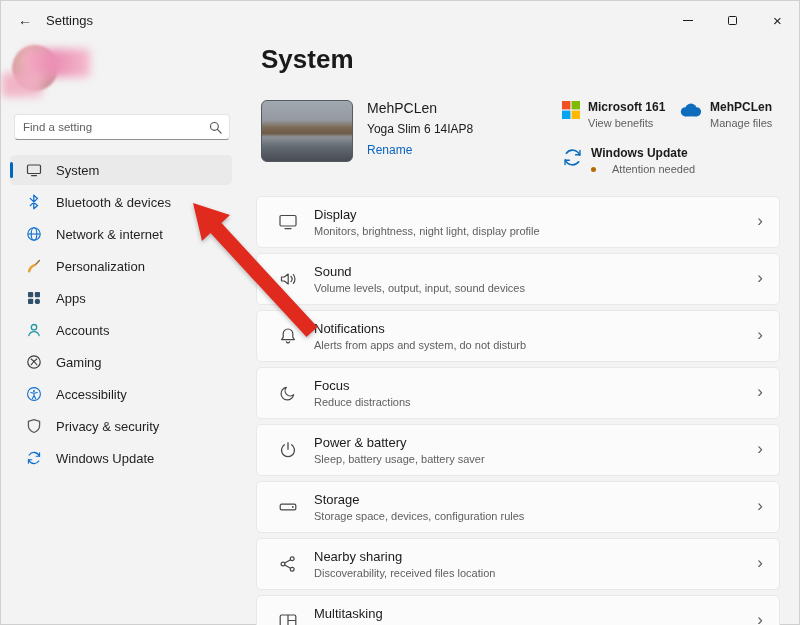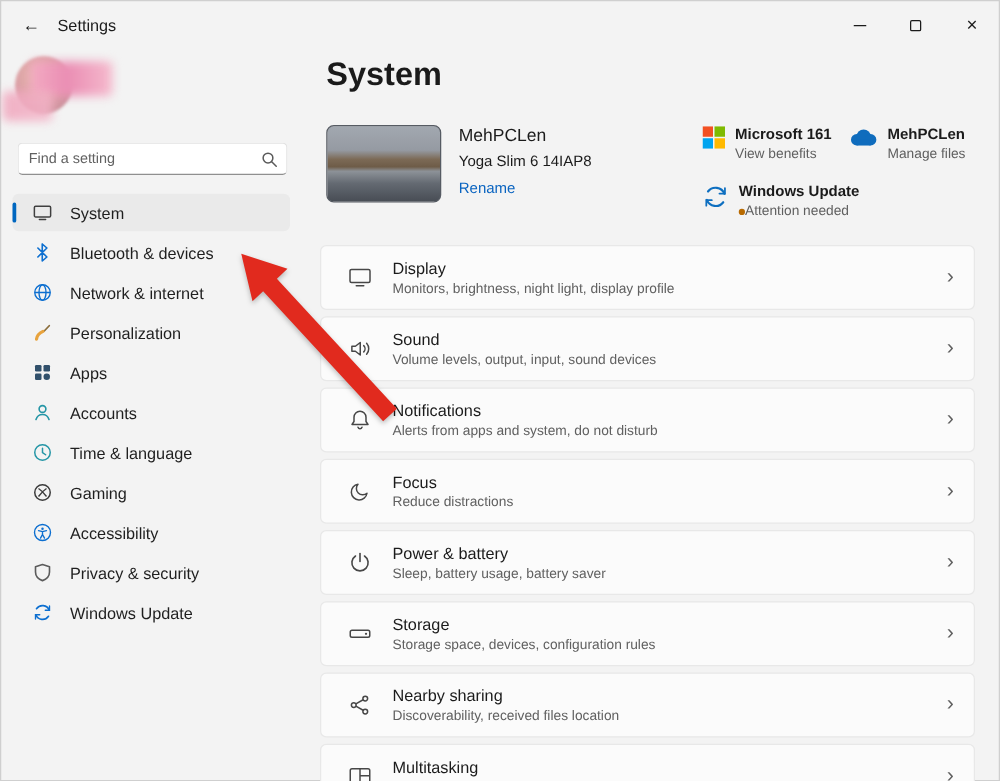--- a/index.html
+++ b/index.html
@@ -51,21 +51,21 @@
   .devmodel { font-size:12px; color:#1b1b1b; margin-top:6px; }
   .rename { display:inline-block; font-size:12px; color:#0a64c0; margin-top:7px; cursor:pointer; text-decoration:none; }
 
   .statusgrid { position:absolute; right:0; top:0; width:218px; height:70px; }
   .stat { position:absolute; display:flex; gap:8px; align-items:flex-start; cursor:pointer; }
   .stat-m365 { left:0; top:2px; }
   .stat-onedrive { left:116px; top:2px; }
   .stat-update { left:0; top:48px; }
   .st { font-size:12px; font-weight:700; color:#1b1b1b; white-space:nowrap; }
   .ss { font-size:11px; color:#5f5f5f; margin-top:3px; white-space:nowrap; }
-  .ss-dot { display:flex; align-items:center; gap:0; }
+  .ss-dot { display:flex; align-items:center; gap:16px; }
   .dot { width:5px; height:5px; border-radius:50%; background:#b86a00; flex:0 0 5px; }
   .sicon { line-height:0; margin-top:1px; }
 
   .cards { position:absolute; left:11px; top:156px; width:524px; }
   .card { position:relative; height:52px; margin-bottom:5px; background:#fbfbfb; border:1px solid #e8e8e8;
           border-radius:5px; display:flex; align-items:center; cursor:pointer; }
   .cicon { width:20px; height:20px; line-height:0; margin-left:21px; flex:0 0 20px; }
   .ctext { margin-left:16px; }
   .ctitle { font-size:13px; color:#1b1b1b; }
   .csub { font-size:11px; color:#606060; margin-top:3px; }
@@ -170,29 +170,20 @@
       <div class="nav-item">
         <span class="nicon">
           <svg width="16" height="16" viewBox="0 0 16 16" class="stroke" stroke="#2596a6" stroke-width="1.3" stroke-linecap="round">
               <circle cx="8" cy="5.2" r="2.7"></circle>
               <path d="M2.8 13.6c.8-2.6 2.8-4 5.2-4s4.4 1.4 5.2 4"></path>
             </svg>
         </span>
         <span class="nlabel">Accounts</span>
       </div>
 
-      <div class="nav-item">
-        <span class="nicon">
-          <svg width="16" height="16" viewBox="0 0 16 16" class="stroke" stroke="#2596a6" stroke-width="1.2" stroke-linecap="round">
-              <circle cx="8" cy="8" r="6.2"></circle>
-              <path d="M8 4.5V8l2.5 1.8"></path>
-            </svg>
-        </span>
-        <span class="nlabel">Time &amp; language</span>
-      </div>
 
       <div class="nav-item">
         <span class="nicon">
           <svg width="16" height="16" viewBox="0 0 16 16" class="stroke" stroke="#3c3c3c" stroke-width="1.2">
               <circle cx="8" cy="8" r="6.2"></circle>
               <path d="M4.8 4.8c2.2 1.4 4.6 3.9 6.4 6.4M11.2 4.8C9.2 6.1 6.7 8.6 4.8 11.2" stroke-width="1.1"></path>
             </svg>
         </span>
         <span class="nlabel">Gaming</span>
       </div>

